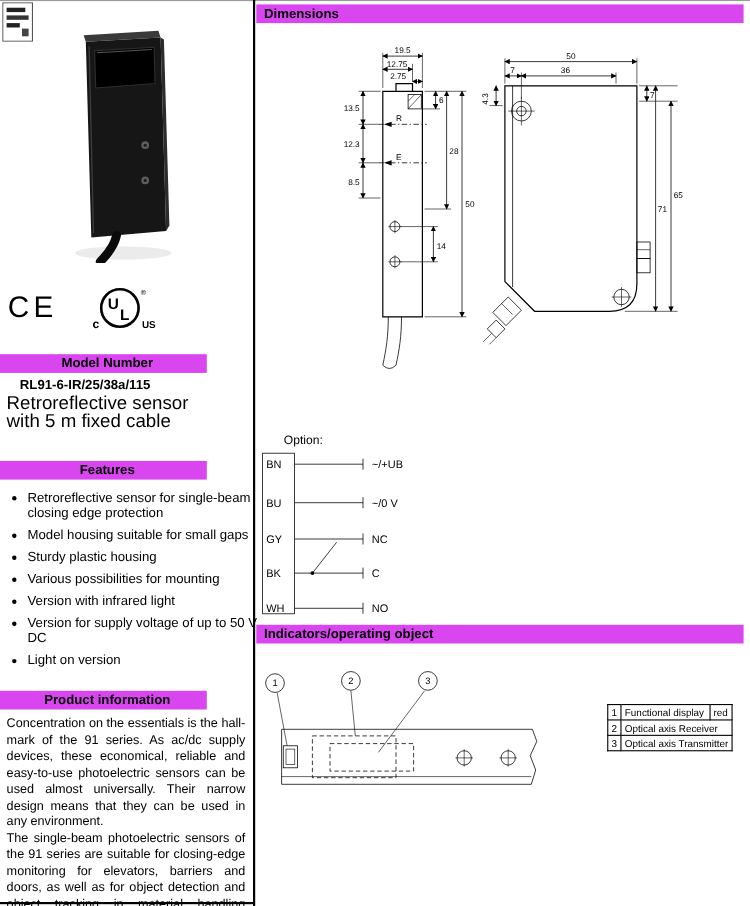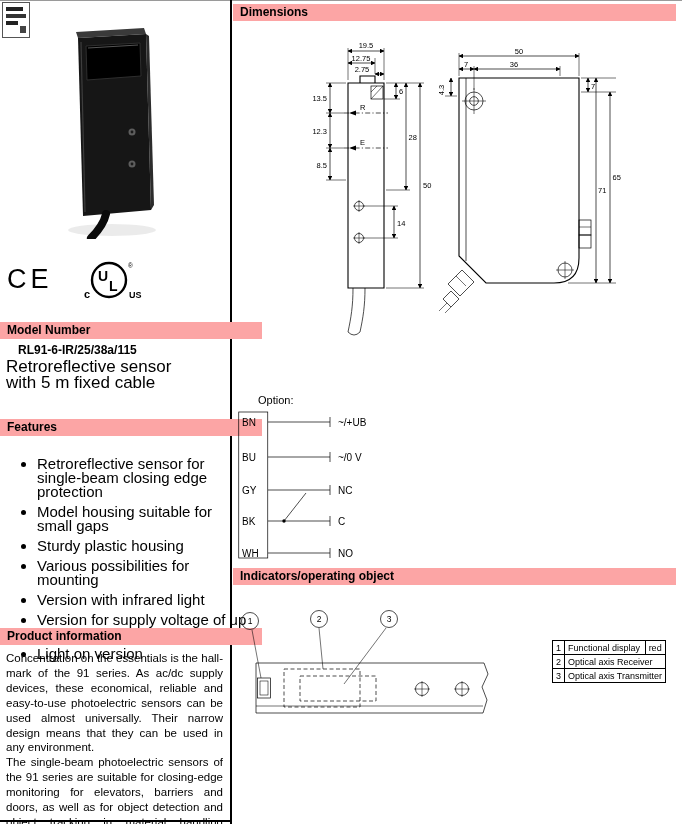--- a/index.html
+++ b/index.html
@@ -1,24 +1,24 @@
 <!DOCTYPE html>
 <html><head>
 <meta charset="utf-8">
 <style>
   html,body{margin:0;padding:0;background:#fff;}
   body{width:682px;height:824px;position:relative;font-family:"Liberation Sans",sans-serif;color:#000;}
   .page{position:absolute;left:0;top:0;width:682px;height:824px;background:#fff;overflow:hidden;}
   .abs{position:absolute;}
-  .bar{position:absolute;background:#fca5a5;height:17px;line-height:17px;font-weight:bold;font-size:12px;padding-left:7px;box-sizing:border-box;}
-  .bar-left{left:0;width:262px;}
+  .bar{position:absolute;background:#d946ef;height:17px;line-height:17px;font-weight:bold;font-size:12px;padding-left:7px;box-sizing:border-box;}
+  .bar-left{left:0;width:188px;text-align:center;}
   .bar-right{left:233px;width:443px;}
   .t{position:absolute;font-size:17px;line-height:14px;}
   .model-number{font-weight:bold;font-size:12px;}
-  .features-list{position:absolute;left:8px;top:441px;width:214px;margin:16px;padding:0 0 0 13px;font-size:15px;}
+  .features-list{position:absolute;left:8px;top:441px;width:214px;margin:4px;padding:0 0 0 13px;font-size:12px;}
   .features-list li{margin:0 0 6px 0;line-height:14px;}
   .info{position:absolute;left:6px;top:651px;width:217px;font-size:11.5px;line-height:14.9px;text-align:justify;}
   .divider{position:absolute;left:230px;top:0;width:2px;height:824px;background:#000;}
   .topline{position:absolute;left:0;top:0;width:682px;height:1px;background:#9a9a9a;}
   .bottomrule{position:absolute;left:0;top:820px;width:231px;height:2px;background:#000;}
   svg text{font-family:"Liberation Sans",sans-serif;fill:#000;}
   .t7{font-size:7.5px;}
   .t8{font-size:8.5px;}
   .t10{font-size:10px;}
   .t11{font-size:11px;}
@@ -81,21 +81,21 @@
   <div class="t" style="left:6px;top:360px;">Retroreflective sensor</div>
   <div class="t" style="left:6px;top:376px;">with 5 m fixed cable</div>
 
   <div class="bar bar-left" style="top:419px;">Features</div>
   <ul class="features-list">
     <li>Retroreflective sensor for single-beam closing edge protection</li>
     <li>Model housing suitable for small gaps</li>
     <li>Sturdy plastic housing</li>
     <li>Various possibilities for mounting</li>
     <li>Version with infrared light</li>
-    <li>Version for supply voltage of up to 20 V DC</li>
+    <li>Version for supply voltage of up to 50 V DC</li>
     <li>Light on version</li>
   </ul>
 
   <div class="bar bar-left" style="top:628px;">Product information</div>
   <div class="info">
     <div>Concentration on the essentials is the hall-mark of the 91 series. As ac/dc supply devices, these economical, reliable and easy-to-use photoelectric sensors can be used almost universally. Their narrow design means that they can be used in any environment.</div>
     <div>The single-beam photoelectric sensors of the 91 series are suitable for closing-edge monitoring for elevators, barriers and doors, as well as for object detection and object tracking in material handling systems.</div>
   </div>
 
   <div class="bar bar-right" style="top:4px;">Dimensions</div>

